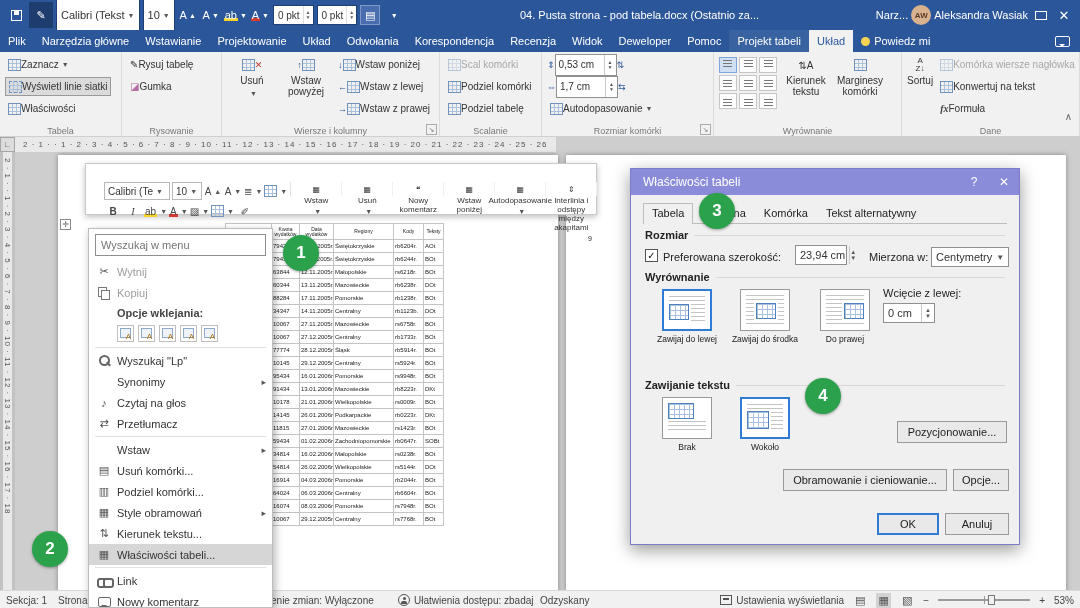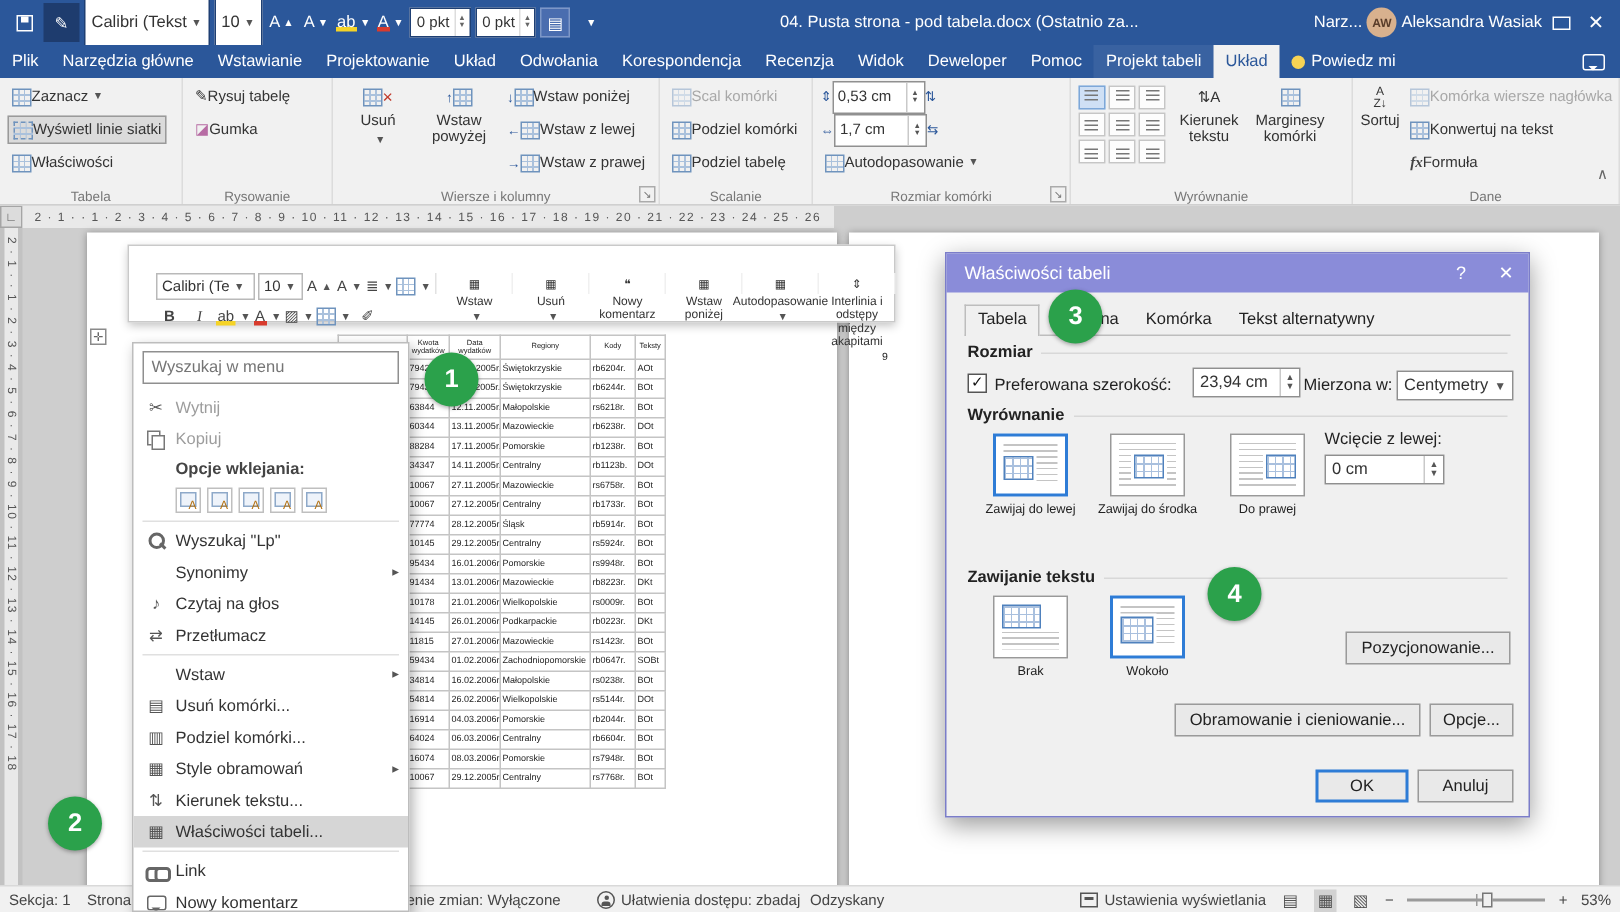--- a/index.html
+++ b/index.html
@@ -871,39 +871,39 @@
       <div class="dtab">Kolumna</div>
       <div class="dtab">Komórka</div>
       <div class="dtab">Tekst alternatywny</div>
     </div>
 
   <div class="sect" id="sect-size">
       <span>Rozmiar</span>
     </div>
   <span class="cb">✓</span>
   <span class="lbl" style="left:32px;top:82px">Preferowana szerokość:</span>
-  <span class="dspin" style="left:164px;top:76px;width:72px">
+  <span class="dspin" style="left:164px;top:76px;width:52px">
       <span class="v">23,94 cm</span>
       <span class="ar">
         <span>▲</span>
         <span>▼</span>
       </span>
     </span>
   <span class="lbl" style="left:238px;top:82px">Mierzona w:</span>
   <span class="dd" style="left:300px;top:78px;width:78px">
       <span>Centymetry</span>
       <span class="da">▼</span>
     </span>
 
   <div class="sect" id="sect-align">
       <span>Wyrównanie</span>
     </div>
   <div id="align-tiles"></div>
   <span class="lbl" style="left:252px;top:118px">Wcięcie z lewej:</span>
-  <span class="dspin" style="left:252px;top:134px;width:80px">
+  <span class="dspin" style="left:252px;top:134px;width:52px">
       <span class="v">0 cm</span>
       <span class="ar">
         <span>▲</span>
         <span>▼</span>
       </span>
     </span>
 
   <div class="sect" id="sect-wrap">
       <span>Zawijanie tekstu</span>
     </div>

